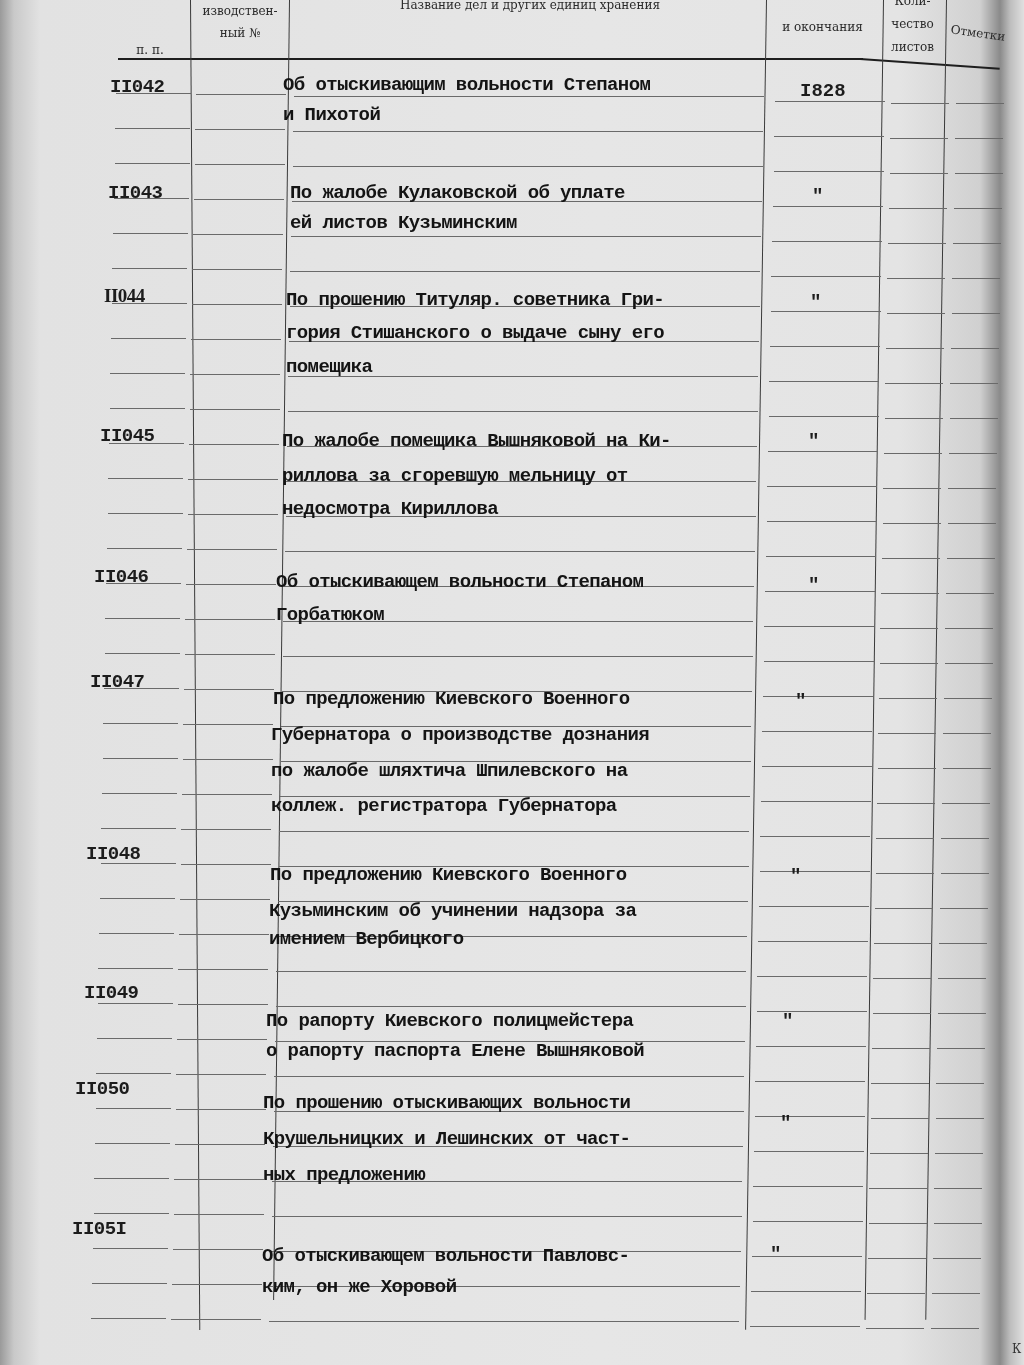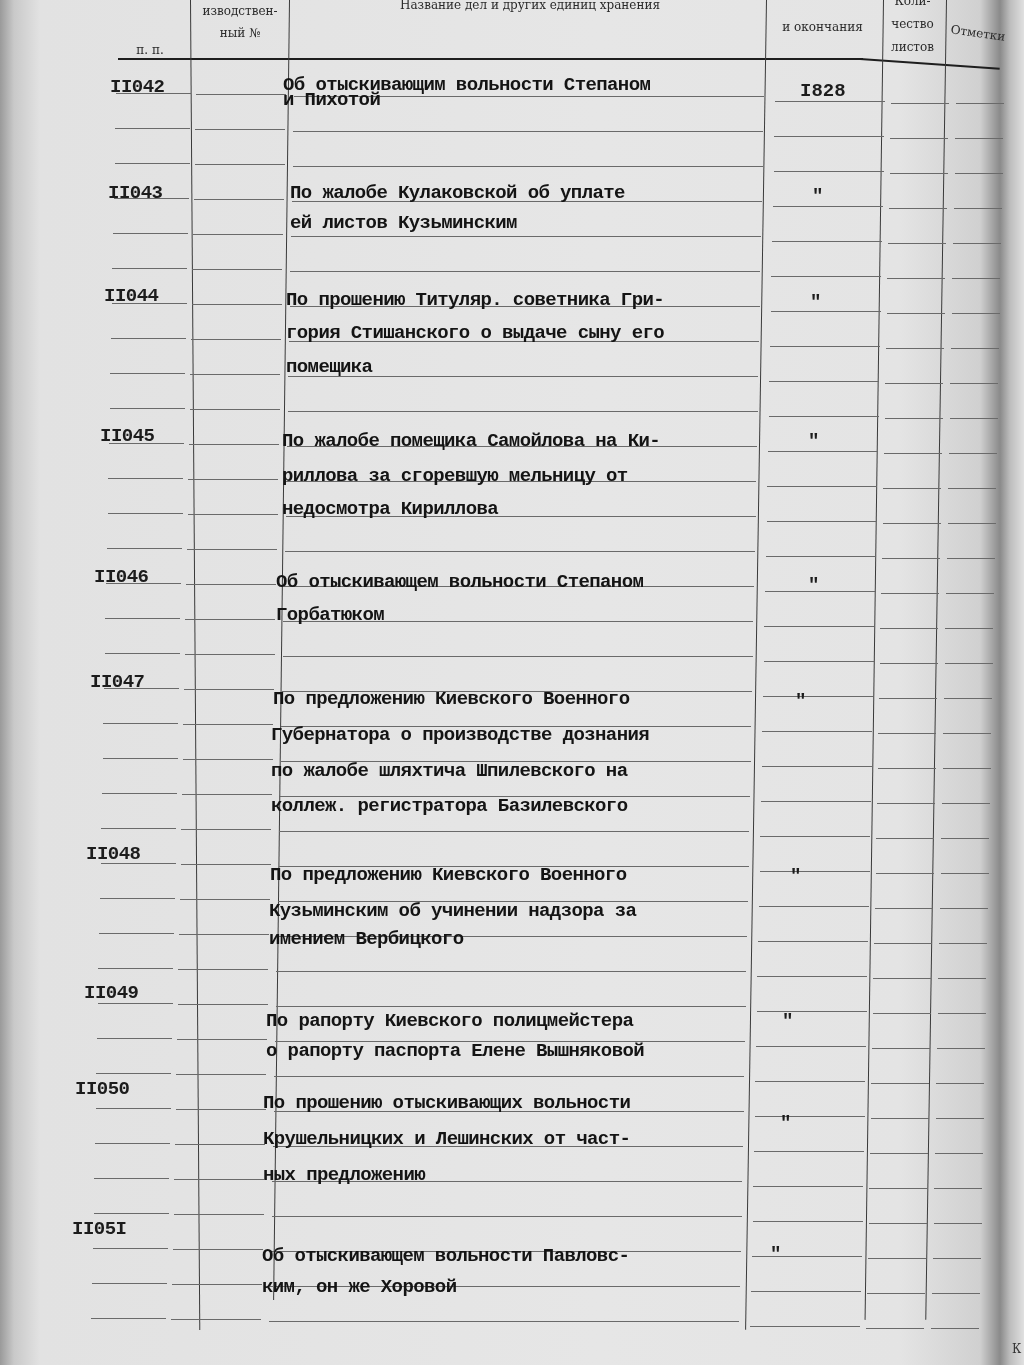--- a/index.html
+++ b/index.html
@@ -271,55 +271,55 @@
     <div class="hrule" style="left: 269px; top: 1321px; width: 470px;"></div>
     <div class="hrule" style="left: 750px; top: 1326px; width: 110px;"></div>
     <div class="hrule" style="left: 866px; top: 1328px; width: 58px;"></div>
     <div class="hrule" style="left: 931px; top: 1328px; width: 48px;"></div>
   </div>
 
 <div>
   <div>
     <div class="entry-num" style="left:110px; top:76px;">II042</div>
     <div class="entry-line" style="left:283px; top:74px;">Об отыскивающим вольности Степаном</div>
-    <div class="entry-line" style="left:283px; top:89px;">и Пихотой</div>
+    <div class="entry-line" style="left:283px; top:104px;">и Пихотой</div>
     <div class="entry-date" style="left:800px; top:80px;">I828</div>
   </div>
   <div>
     <div class="entry-num" style="left:108px; top:182px;">II043</div>
     <div class="entry-line" style="left:290px; top:182px;">По жалобе Кулаковской об уплате</div>
     <div class="entry-line" style="left:290px; top:212px;">ей листов Кузьминским</div>
     <div class="entry-date" style="left:812px; top:185px;">"</div>
   </div>
   <div>
-    <div class="entry-num" style="left:104px; top:285px;">II044</div>
+    <div class="entry-num" style="left:104px; top:285px;font-family:Liberation Serif, serif;">II044</div>
     <div class="entry-line" style="left:286px; top:289px;">По прошению Титуляр. советника Гри-</div>
     <div class="entry-line" style="left:286px; top:322px;">гория Стишанского о выдаче сыну его</div>
     <div class="entry-line" style="left:286px; top:356px;">помещика</div>
     <div class="entry-date" style="left:810px; top:291px;">"</div>
   </div>
   <div>
     <div class="entry-num" style="left:100px; top:425px;">II045</div>
-    <div class="entry-line" style="left:282px; top:430px;">По жалобе помещика Самойлова на Ки-</div>
+    <div class="entry-line" style="left:282px; top:430px;">По жалобе помещика Вышняковой на Ки-</div>
     <div class="entry-line" style="left:282px; top:465px;">риллова за сгоревшую мельницу от</div>
     <div class="entry-line" style="left:282px; top:498px;text-align:right;">недосмотра Кириллова</div>
     <div class="entry-date" style="left:808px; top:430px;">"</div>
   </div>
   <div>
     <div class="entry-num" style="left:94px; top:566px;">II046</div>
     <div class="entry-line" style="left:276px; top:571px;">Об отыскивающем вольности Степаном</div>
     <div class="entry-line" style="left:276px; top:604px;">Горбатюком</div>
     <div class="entry-date" style="left:808px; top:574px;">"</div>
   </div>
   <div>
     <div class="entry-num" style="left:90px; top:671px;text-align:center;">II047</div>
     <div class="entry-line" style="left:273px; top:688px;">По предложению Киевского Военного</div>
     <div class="entry-line" style="left:271px; top:724px;">Губернатора о производстве дознания</div>
     <div class="entry-line" style="left:271px; top:760px;">по жалобе шляхтича Шпилевского на</div>
-    <div class="entry-line" style="left:271px; top:795px;">коллеж. регистратора Базилевского</div>
+    <div class="entry-line" style="left:271px; top:795px;">коллеж. регистратора Губернатора</div>
     <div class="entry-date" style="left:795px; top:690px;">"</div>
   </div>
   <div>
     <div class="entry-num" style="left:86px; top:843px;">II048</div>
     <div class="entry-line" style="left:270px; top:864px;">По предложению Киевского Военного</div>
     <div class="entry-line" style="left:269px; top:900px;">Кузьминским об учинении надзора за</div>
     <div class="entry-line" style="left:269px; top:928px;">имением Вербицкого</div>
     <div class="entry-date" style="left:790px; top:865px;">"</div>
   </div>
   <div>

